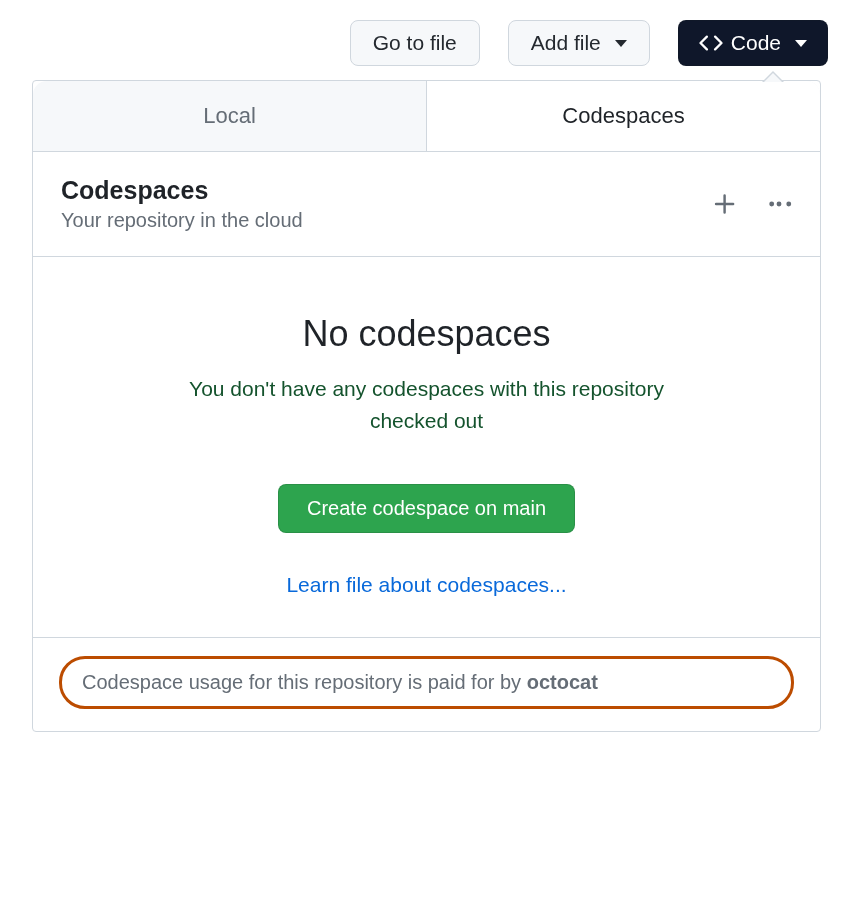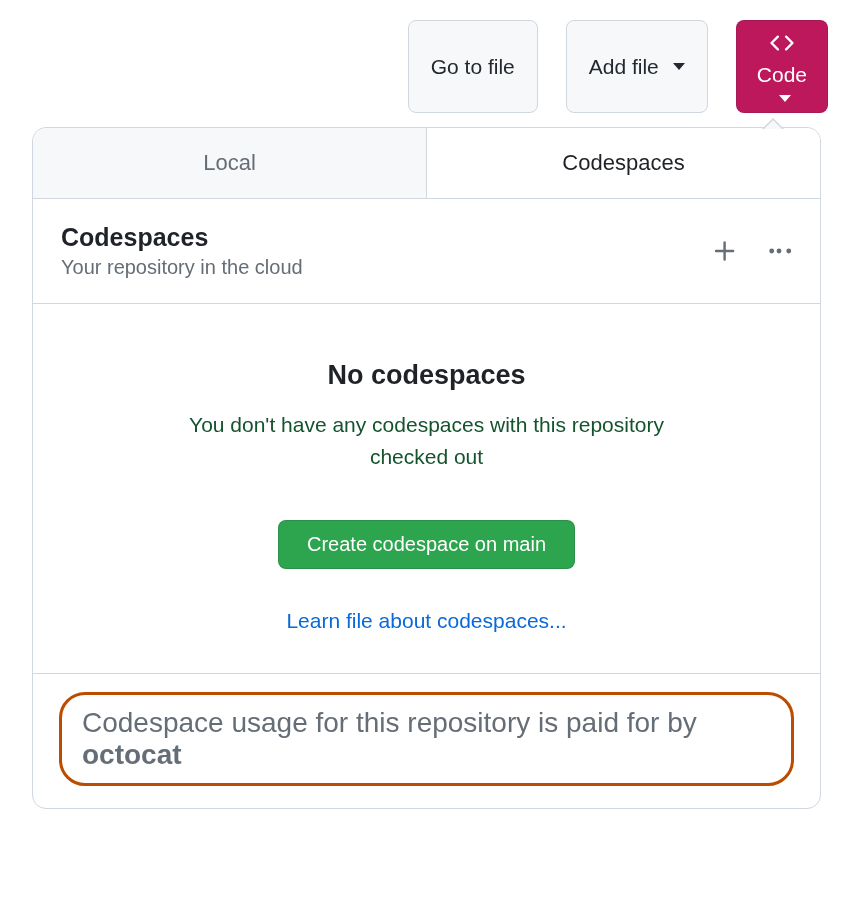--- a/index.html
+++ b/index.html
@@ -30,45 +30,44 @@
       border-radius: 8px;
       cursor: pointer;
       white-space: nowrap;
     }
     .btn-default {
       background: #f6f8fa;
       color: #24292f;
       border: 1.5px solid #d0d7de;
     }
     .btn-primary {
-      background: #be185d;
+      background: #0f172a;
       color: #ffffff;
       border: 1.5px solid rgba(27,31,36,0.15);
       padding: 10px 20px;
-      flex-direction: column;
     }
     .caret {
       display: inline-block;
       width: 0;
       height: 0;
       border-left: 6px solid transparent;
       border-right: 6px solid transparent;
       border-top: 7px solid currentColor;
       margin-left: 6px;
       vertical-align: middle;
     }
     .code-icon {
       display: inline-flex;
       align-items: center;
     }
     .dropdown-panel {
       position: relative;
       background: #ffffff;
       border: 1.5px solid #d0d7de;
-      border-radius: 14px;
+      border-radius: 4px;
       margin-left: 12px;
       margin-right: 11px;
       overflow: visible;
     }
     .dropdown-caret-pointer {
       position: absolute;
       top: -10px;
       right: 36px;
       width: 0;
       height: 0;
@@ -141,22 +140,22 @@
       align-items: center;
       justify-content: center;
       color: #656d76;
     }
     .panel-body {
       padding: 56px 28px 40px 28px;
       text-align: center;
       border-bottom: 1.5px solid #d0d7de;
     }
     .panel-body h3 {
-      font-size: 27px;
-      font-weight: 700;
+      font-size: 36px;
+      font-weight: 400;
       color: #1f2328;
       margin-bottom: 18px;
     }
     .panel-body p.desc {
       font-size: 21px;
       color: #14532d;
       line-height: 1.5;
       margin: 0 auto 48px auto;
       max-width: 480px;
     }
@@ -179,21 +178,21 @@
       text-decoration: none;
       cursor: pointer;
     }
     .panel-footer {
       padding: 18px 26px 22px 26px;
     }
     .usage-note {
       border: 3px solid #bc4c00;
       border-radius: 26px;
       padding: 12px 20px;
-      font-size: 28px;
+      font-size: 20px;
       color: #656d76;
     }
     .usage-note strong {
       font-weight: 600;
       color: #656d76;
     }
   </style>
 </head>
 <body>
 

